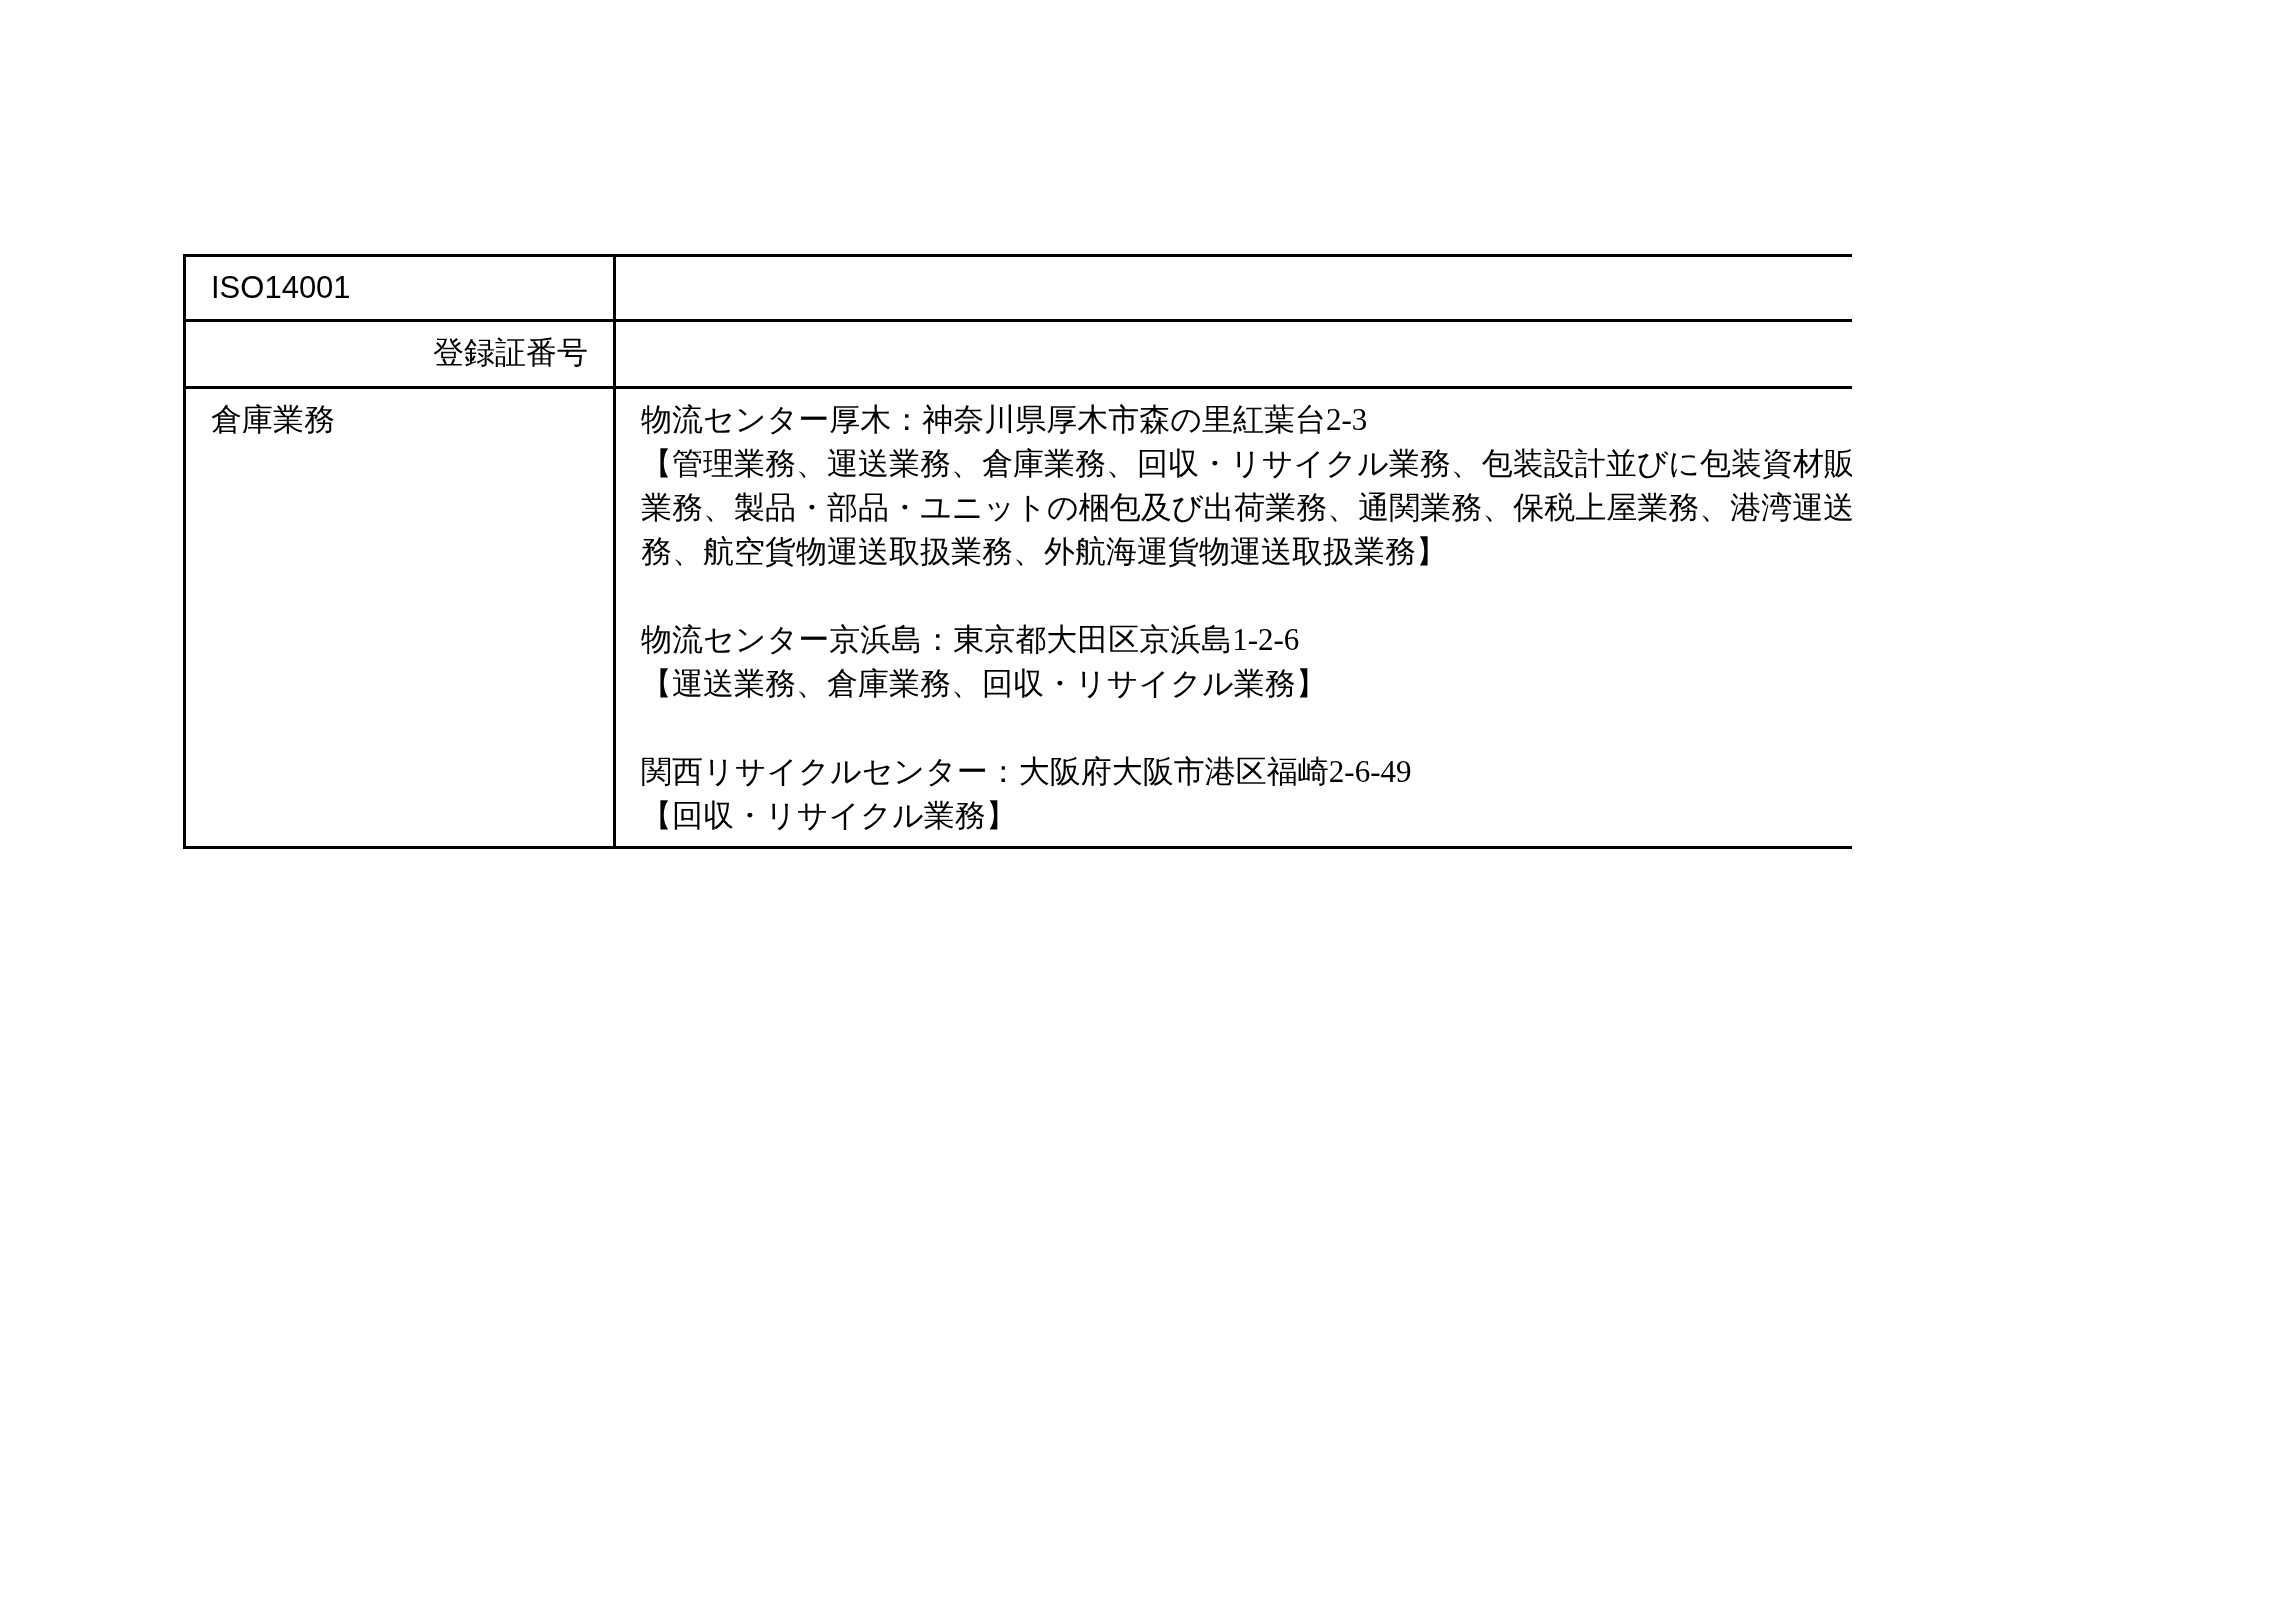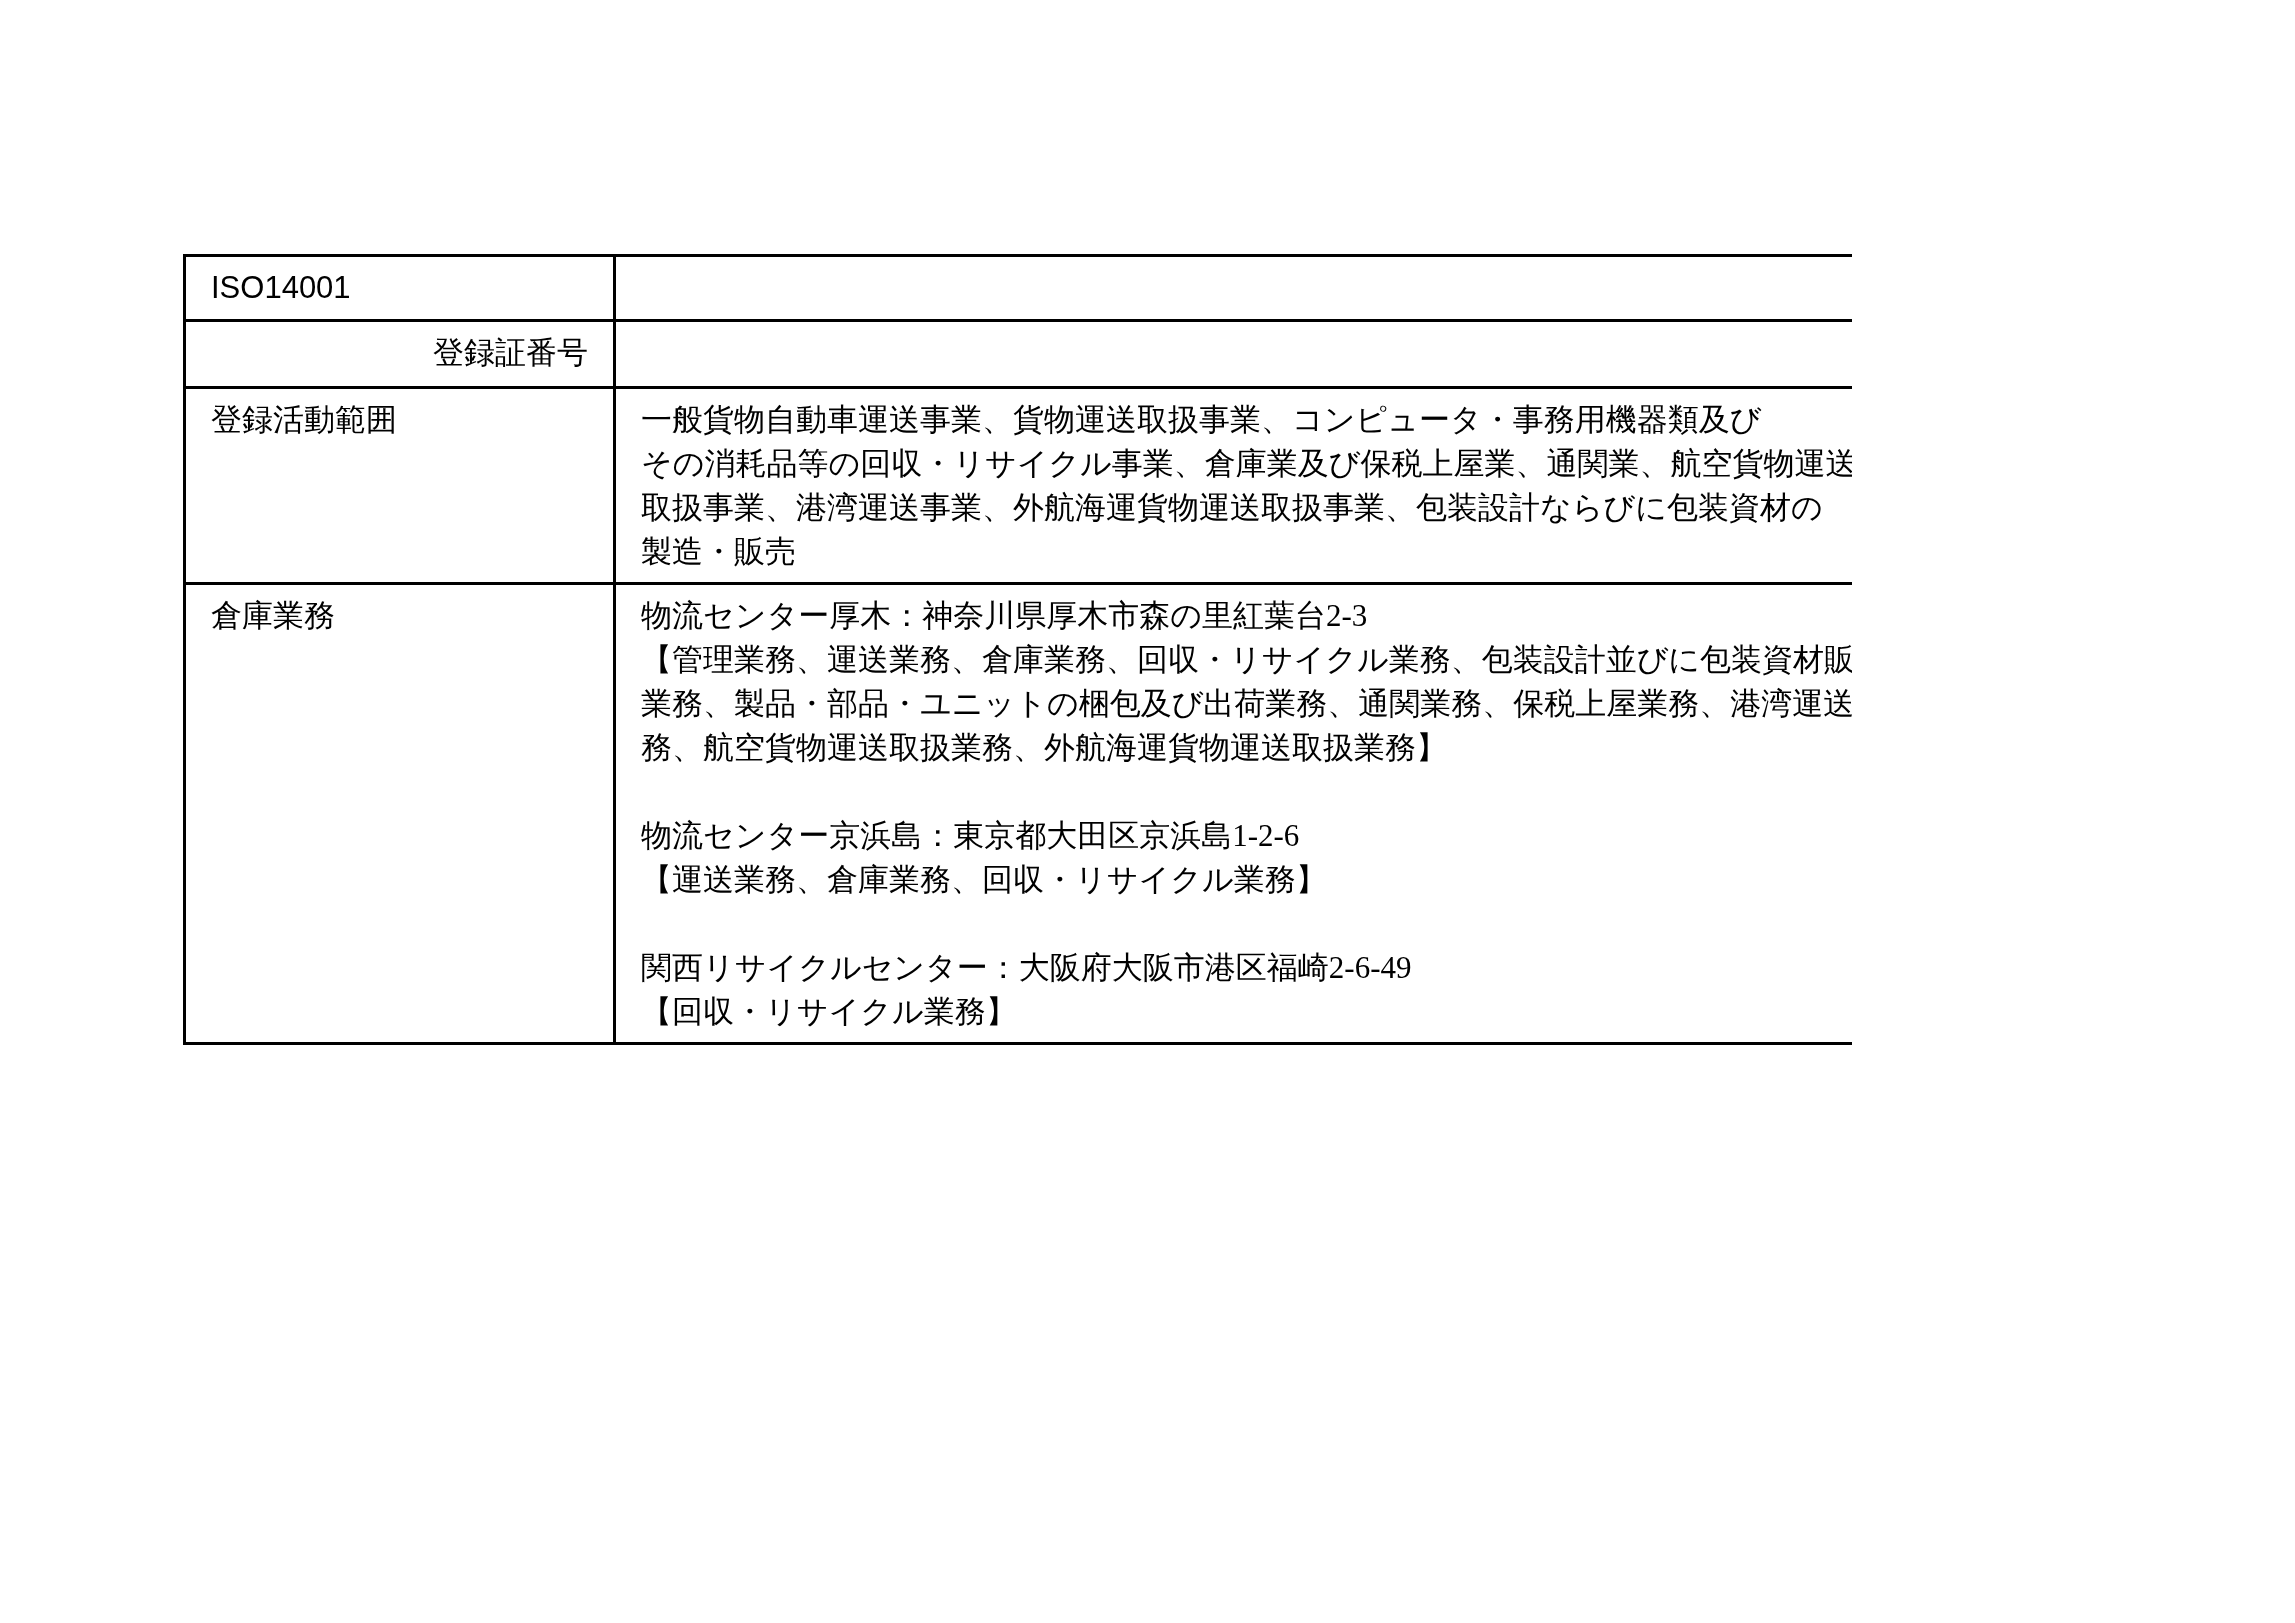--- a/index.html
+++ b/index.html
@@ -53,27 +53,20 @@
     </colgroup>
     <tbody>
       <tr class="row-1">
         <td class="label-cell">ISO14001</td>
         <td class="value-cell"></td>
       </tr>
       <tr class="row-2">
         <td class="label-cell">登録証番号</td>
         <td class="value-cell">JQA-EM7586</td>
       </tr>
-      <tr class="row-3">
-        <td class="label-cell">登録活動範囲</td>
-        <td class="value-cell">一般貨物自動車運送事業、貨物運送取扱事業、コンピュータ・事務用機器類及び
-その消耗品等の回収・リサイクル事業、倉庫業及び保税上屋業、通関業、航空貨物運送
-取扱事業、港湾運送事業、外航海運貨物運送取扱事業、包装設計ならびに包装資材の
-製造・販売</td>
-      </tr>
       <tr class="row-4">
         <td class="label-cell">倉庫業務</td>
         <td class="value-cell">物流センター厚木：神奈川県厚木市森の里紅葉台2-3
 【管理業務、運送業務、倉庫業務、回収・リサイクル業務、包装設計並びに包装資材販売
 業務、製品・部品・ユニットの梱包及び出荷業務、通関業務、保税上屋業務、港湾運送業
 務、航空貨物運送取扱業務、外航海運貨物運送取扱業務】
 
 物流センター京浜島：東京都大田区京浜島1-2-6
 【運送業務、倉庫業務、回収・リサイクル業務】
 

